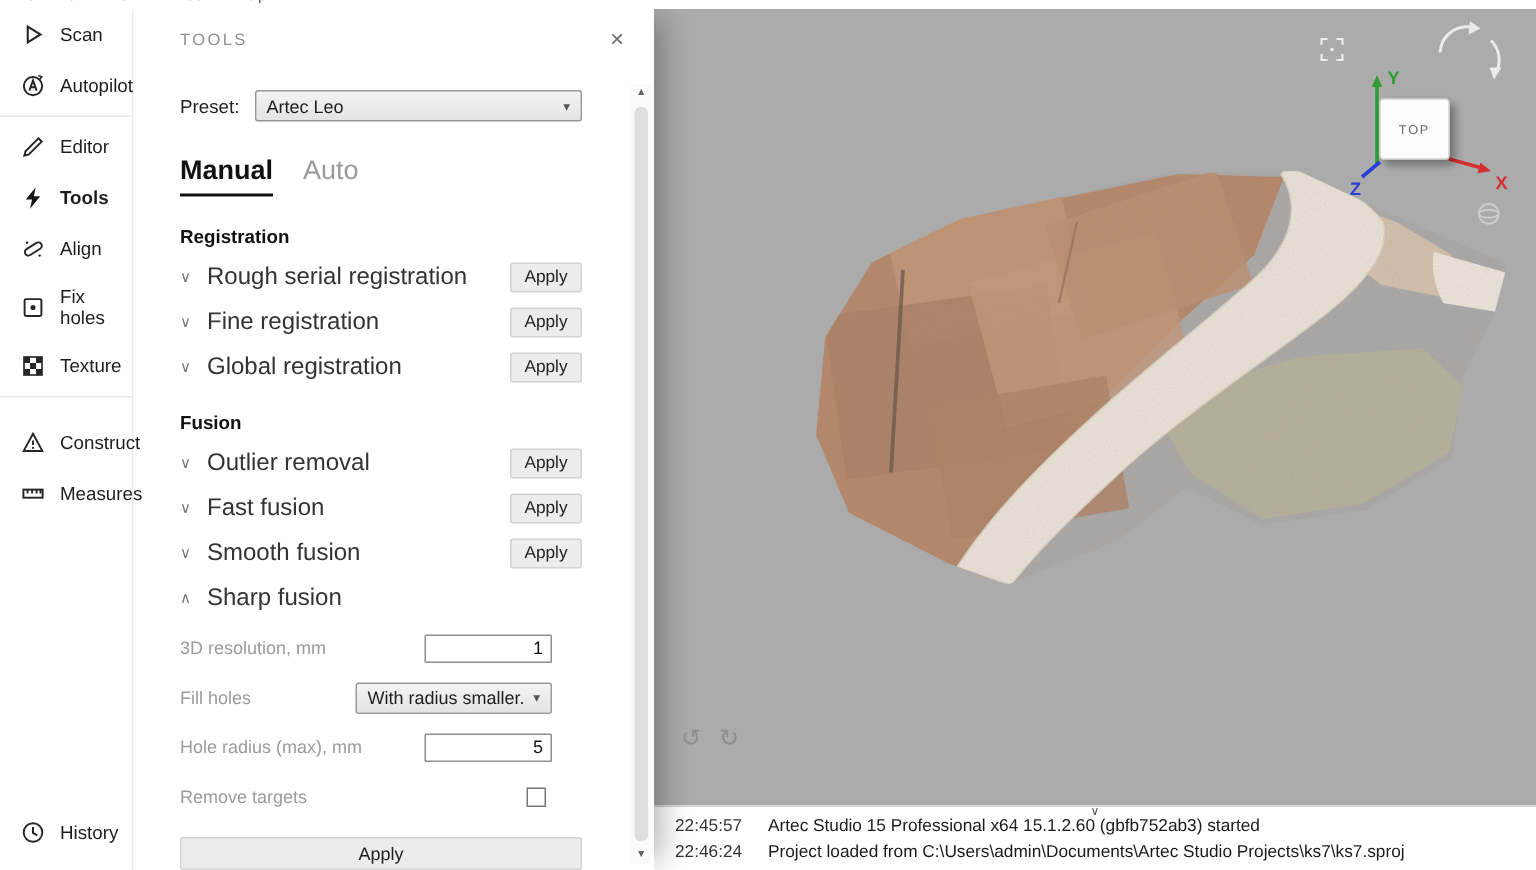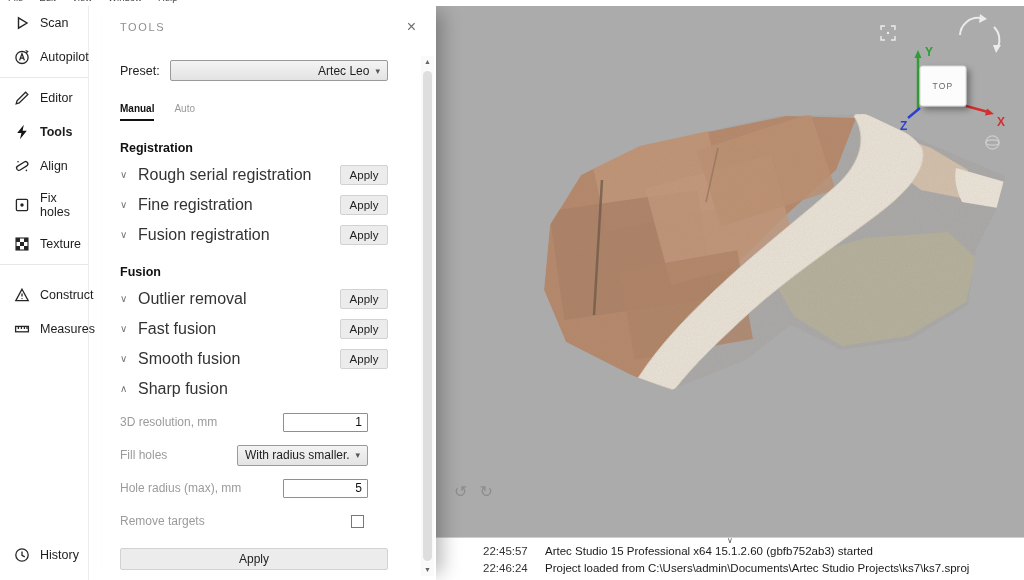--- a/index.html
+++ b/index.html
@@ -24,24 +24,24 @@
   .panel { position:absolute; top:6px; left:103px; width:333px; height:574px; background:#fff; z-index:3;
            box-shadow:12px 0 18px -6px rgba(0,0,0,.28); overflow:hidden; }
   .panel-header { display:flex; justify-content:space-between; align-items:center; padding:14px 20px 0 17px; }
   .panel-title { font-size:11px; letter-spacing:1.6px; color:#8f8f8f; }
   .close-x { font-size:16px; color:#6d6d6d; cursor:pointer; line-height:14px; }
   .panel-body { padding:0 48px 0 17px; }
 
   .preset-row { margin-top:26px; display:flex; align-items:center; font-size:12.5px; color:#222; }
   .selectbox { height:21px; background:linear-gradient(#f4f4f4,#e3e3e3); border:1px solid #9a9a9a; border-radius:2px;
                display:flex; align-items:center; justify-content:space-between; padding:0 7px; font-size:12px; color:#1e1e1e; cursor:pointer; }
-  .preset-row .selectbox { flex:1; margin-left:10px;justify-content:flex-end; }
+  .preset-row .selectbox { flex:1; margin-left:10px; }
   .selectbox .arrow { font-size:9px; color:#555; margin-left:6px; }
 
-  .tabs { margin-top:22px; display:flex; gap:20px; font-size:10px; }
+  .tabs { margin-top:22px; display:flex; gap:20px; font-size:18px; }
   .tab { padding-bottom:5px; color:#9a9a9a; cursor:pointer; }
   .tab.active { color:#111; font-weight:700; border-bottom:2px solid #111; }
 
   .section-title { margin-top:20px; font-size:12.5px; font-weight:700; color:#111; }
   .tool-row { display:flex; align-items:center; margin-top:9px; height:21px; }
   .tool-row .chev { width:18px; color:#777; font-size:10px; cursor:pointer; }
   .tool-row .lbl { flex:1; font-size:16px; color:#333; }
   .apply-btn { width:48px; height:20px; background:#ececec; border:1px solid #d2d2d2; border-radius:2px;
                font-family:inherit; font-size:11.5px; color:#222; cursor:pointer; }
 
@@ -69,21 +69,21 @@
   .navcube { position:absolute; left:462px; top:34px; }
   .globe-icon { position:absolute; left:548px; top:128px; opacity:.85; }
   .undo-redo { position:absolute; left:18px; top:476px; font-size:16px; color:#8d8d8d; display:flex; gap:12px; }
   .undo-redo span { cursor:pointer; }
 
   
   .logpanel { position:absolute; top:537px; left:436px; width:588px; height:43px; background:#fff; border-top:1px solid #cdcdcd; }
   .log-collapse { position:absolute; top:-2px; left:50%; transform:translateX(-50%); font-size:8px; color:#555; cursor:pointer; }
   .log-row { display:flex; gap:10px; font-size:11.5px; color:#1a1a1a; margin:6px 0 0 14px; line-height:14px; white-space:nowrap; }
   .log-row + .log-row { margin-top:3px; }
-  .log-time { color:#333; flex:0 0 52px;margin-left:33px; }
+  .log-time { color:#333; flex:0 0 52px; }
 </style>
 </head>
 <body>
 
 <div class="menubar">
   <div class="menubar-inner">
     <span>File</span>
     <span>Edit</span>
     <span>View</span>
     <span>Window</span>
@@ -222,21 +222,21 @@
       <span class="lbl">Rough serial registration</span>
       <button class="apply-btn">Apply</button>
     </div>
     <div class="tool-row">
       <span class="chev">∨</span>
       <span class="lbl">Fine registration</span>
       <button class="apply-btn">Apply</button>
     </div>
     <div class="tool-row">
       <span class="chev">∨</span>
-      <span class="lbl">Fusion registration</span>
+      <span class="lbl">Global registration</span>
       <button class="apply-btn">Apply</button>
     </div>
 
     <div class="section-title">Fusion</div>
 
     <div class="tool-row">
       <span class="chev">∨</span>
       <span class="lbl">Outlier removal</span>
       <button class="apply-btn">Apply</button>
     </div>

